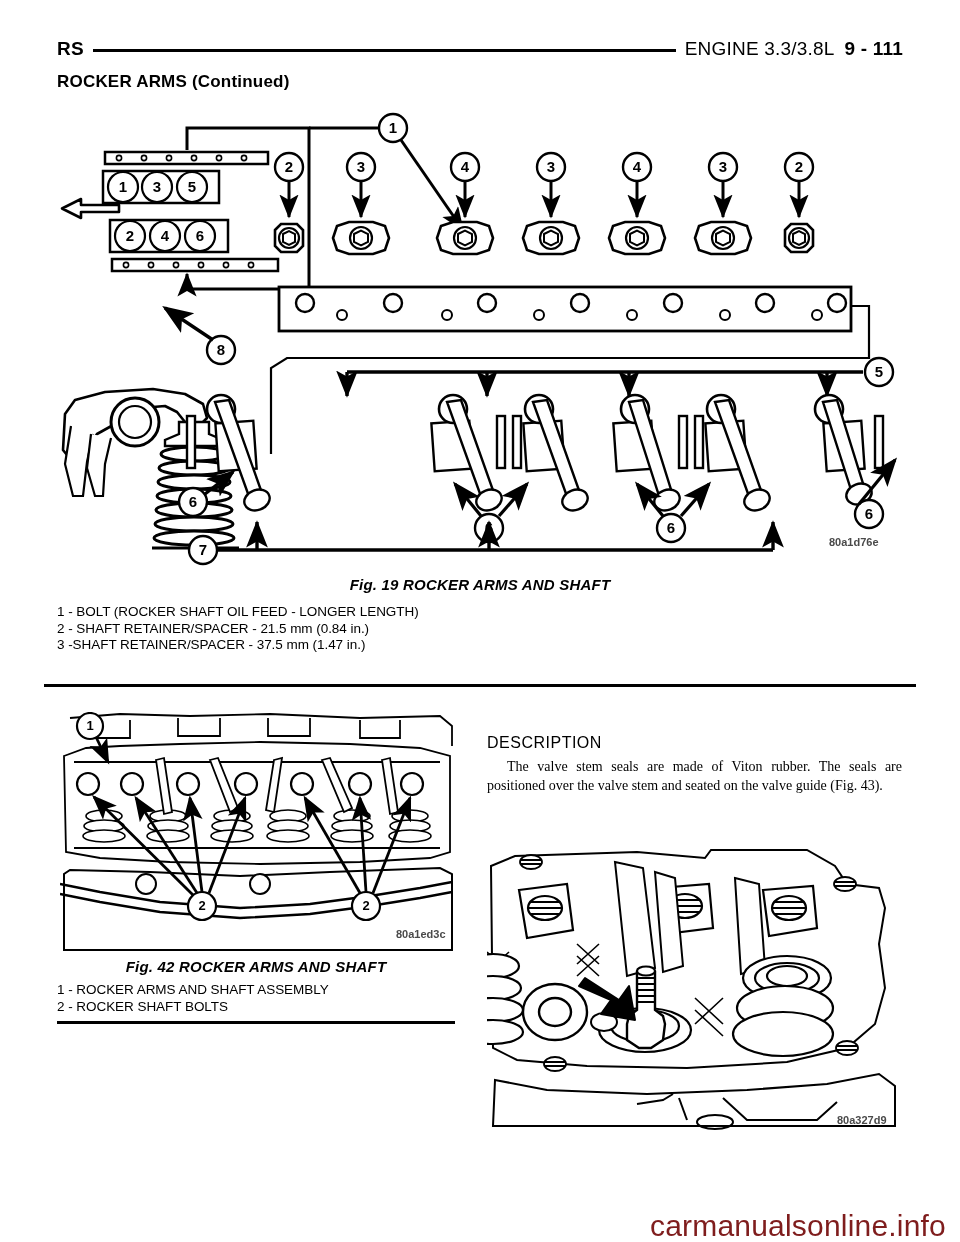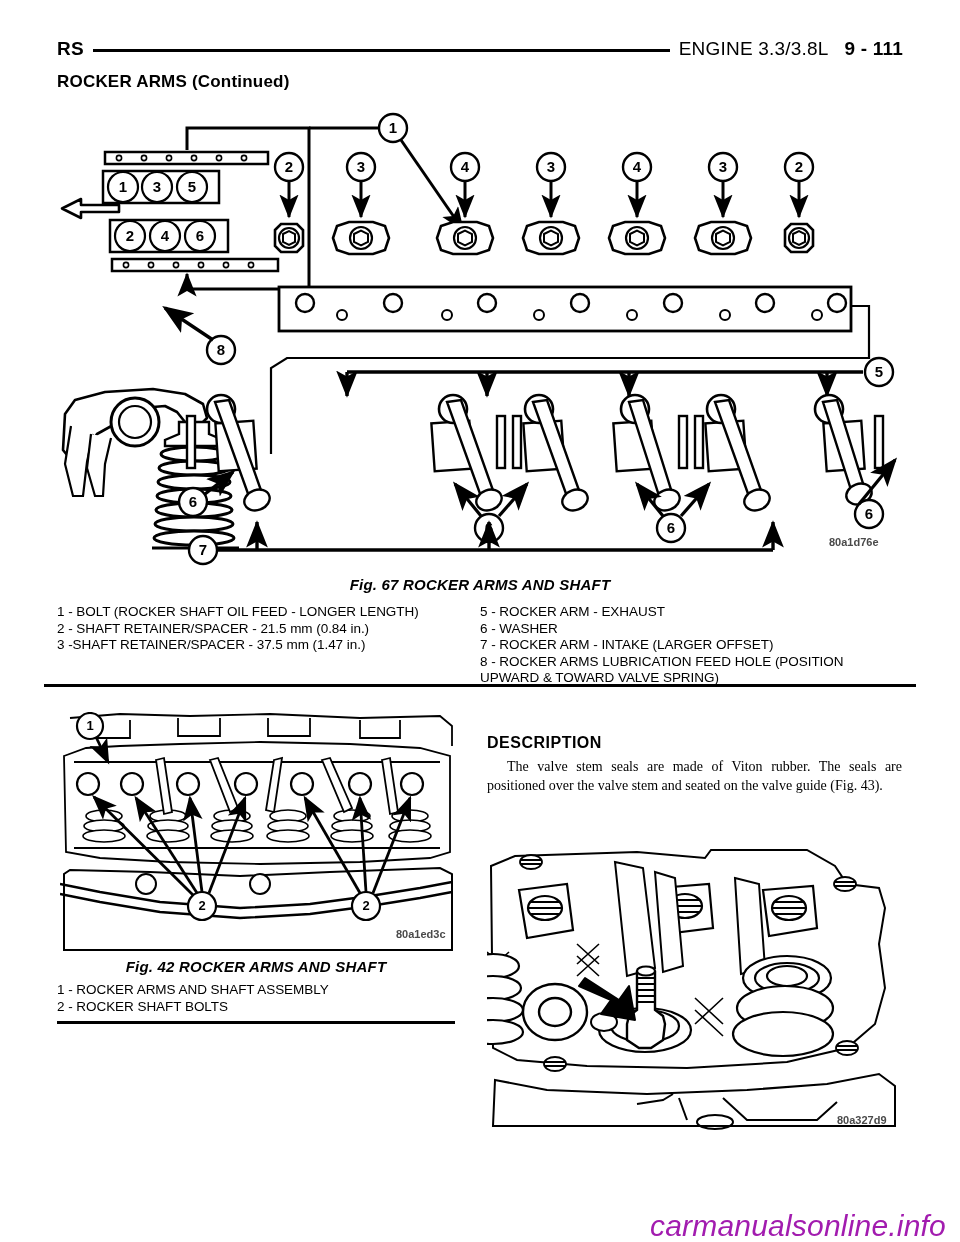--- a/index.html
+++ b/index.html
@@ -49,21 +49,21 @@
     font-size: 19px;
     font-weight: normal;
     white-space: nowrap;
     letter-spacing: 0.2px;
     text-align: center;
   }
   .header-page {
     font-size: 19px;
     font-weight: bold;
     white-space: nowrap;
-    margin-left: 16px;
+    margin-left: 10px;
     letter-spacing: 0.2px;
   }
 
   .subheader {
     position: absolute;
     left: 57px; top: 72px;
     font-size: 17px;
     font-weight: bold;
     letter-spacing: 0.2px;
   }
@@ -146,21 +146,21 @@
   }
   h1.sect {
     margin: 0;
     font-size: 24px;
     font-weight: bold;
     letter-spacing: 1.6px;
   }
   h2.subsect {
     margin: 22px 0 0 0;
     font-size: 16px;
-    font-weight: bold;
+    font-weight: normal;
     letter-spacing: 0.5px;
   }
   p.body {
     margin: 5px 0 0 0;
     font-family: "Liberation Serif", serif;
     font-size: 14px;
     line-height: 19px;
     text-align: justify;
     text-indent: 20px;
   }
@@ -176,23 +176,22 @@
     width: 415px;
   }
 
   
   .watermark {
     position: absolute;
     left: 0; top: 1209px;
     width: 946px;
     text-align: right;
     font-size: 30px;
-    color: #a21caf;
+    color: #7f1d1d;
     letter-spacing: 0.2px;
-    font-style: italic;
   }
 
   .imgcode {
     font-family: "Liberation Sans", sans-serif;
     font-size: 11px;
     font-weight: bold;
     fill: #4a4a4a;
   }
 
   svg text { font-family: "Liberation Sans", sans-serif; }
@@ -509,34 +508,27 @@
         <line x1="160" y1="446" x2="716" y2="446" stroke="#000" stroke-width="3.4"></line>
         <line x1="200" y1="446" x2="200" y2="418" stroke="#000" stroke-width="3.4" marker-end="url(#ah)"></line>
         <line x1="432" y1="446" x2="432" y2="418" stroke="#000" stroke-width="3.4" marker-end="url(#ah)"></line>
         <line x1="716" y1="446" x2="716" y2="418" stroke="#000" stroke-width="3.4" marker-end="url(#ah)"></line>
       </g>
 
       <text class="imgcode" x="772" y="442">80a1d76e</text>
     </svg>
   </div>
 
-  <div class="caption cap41">Fig. 67 ROCKER ARMS AND SHAFT</div>
+  <div class="caption cap41">Fig. 19 ROCKER ARMS AND SHAFT</div>
 
   <div class="legend41">
     <div class="col">
       <div class="legend-line">1 - BOLT (ROCKER SHAFT OIL FEED - LONGER LENGTH)</div>
       <div class="legend-line">2 - SHAFT RETAINER/SPACER - 21.5 mm (0.84 in.)</div>
       <div class="legend-line">3 -SHAFT RETAINER/SPACER - 37.5 mm (1.47 in.)</div>
-    </div>
-    <div class="col">
-      <div class="legend-line">5 - ROCKER ARM - EXHAUST</div>
-      <div class="legend-line">6 - WASHER</div>
-      <div class="legend-line">7 - ROCKER ARM - INTAKE (LARGER OFFSET)</div>
-      <div class="legend-line">8 - ROCKER ARMS LUBRICATION FEED HOLE (POSITION
-UPWARD &amp; TOWARD VALVE SPRING)</div>
     </div>
   </div>
 
   <div class="rule-full r1"></div>
 
   <div class="fig42-wrap">
     <svg width="395" height="240" viewBox="0 0 395 240" xmlns="http://www.w3.org/2000/svg">
       <defs>
         <marker id="ah3" markerWidth="10" markerHeight="10" refX="8" refY="3.5" orient="auto">
           <path d="M0,0 L9,3.5 L0,7 L2,3.5 Z" fill="#000"></path>

